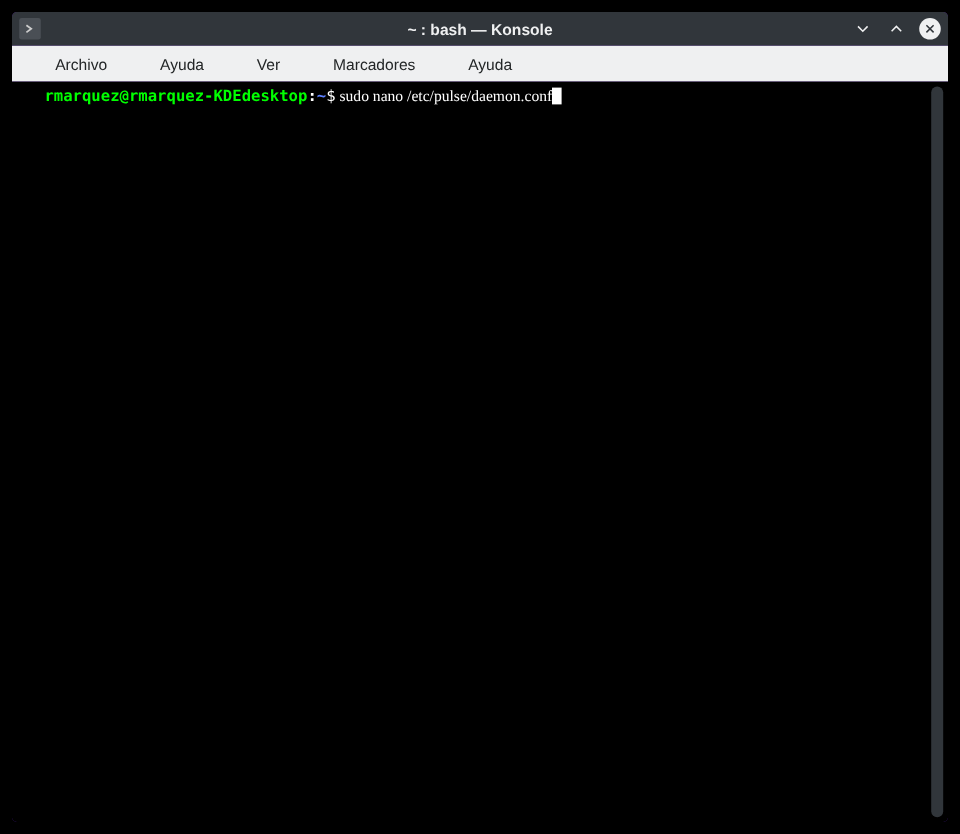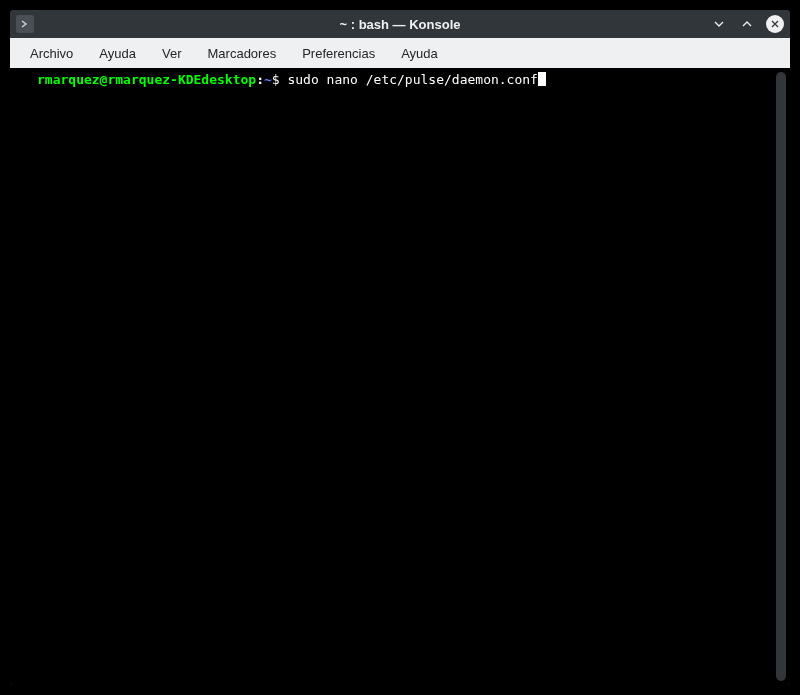--- a/index.html
+++ b/index.html
@@ -65,22 +65,22 @@
     }
     .ctrl-close {
       background: #eff0f1;
       border-radius: 50%;
     }
     .menubar {
       height: 30px;
       background: #eff0f1;
       display: flex;
       align-items: center;
-      padding: 0 8px;
-      gap: 2px;
+      padding: 0 24px;
+      gap: 20px;
       font-size: 13px;
       color: #232627;
     }
     .menu-item {
       padding: 4px 12px;
       cursor: pointer;
     }
     .terminal-area {
       flex: 1;
       background: #000;
@@ -99,21 +99,21 @@
     .scrollbar {
       width: 10px;
       background: #31363b;
       margin: 4px 4px 4px 0;
       border-radius: 5px;
     }
     .prompt-user { color: #00ff00; font-weight: bold; margin-left: 21px; }
     .prompt-colon { color: #fff; font-weight: bold; }
     .prompt-path { color: #5c7fff; font-weight: bold; }
     .prompt-dollar { color: #fff; }
-    .prompt-cmd { color: #fff; }
+    .prompt-cmd { color: #fff; font-family: Liberation Serif, serif; }
     .cursor-block {
       display: inline-block;
       width: 8px;
       height: 14px;
       background: #fff;
       vertical-align: text-bottom;
       margin-bottom: 1px;
     }
   </style>
 </head>
@@ -145,21 +145,20 @@
           </svg>
       </div>
     </div>
   </div>
 
   <div class="menubar">
     <div class="menu-item">Archivo</div>
     <div class="menu-item">Ayuda</div>
     <div class="menu-item">Ver</div>
     <div class="menu-item">Marcadores</div>
-    <div class="menu-item">Preferencias</div>
     <div class="menu-item">Ayuda</div>
   </div>
 
   <div class="terminal-area">
     <div class="terminal-content"><span class="prompt-user">rmarquez@rmarquez-KDEdesktop</span><span class="prompt-colon">:</span><span class="prompt-path">~</span><span class="prompt-dollar">$</span><span class="prompt-cmd"> sudo nano /etc/pulse/daemon.conf</span><span class="cursor-block"></span></div>
     <div class="scrollbar"></div>
   </div>
 
 </div>
 

